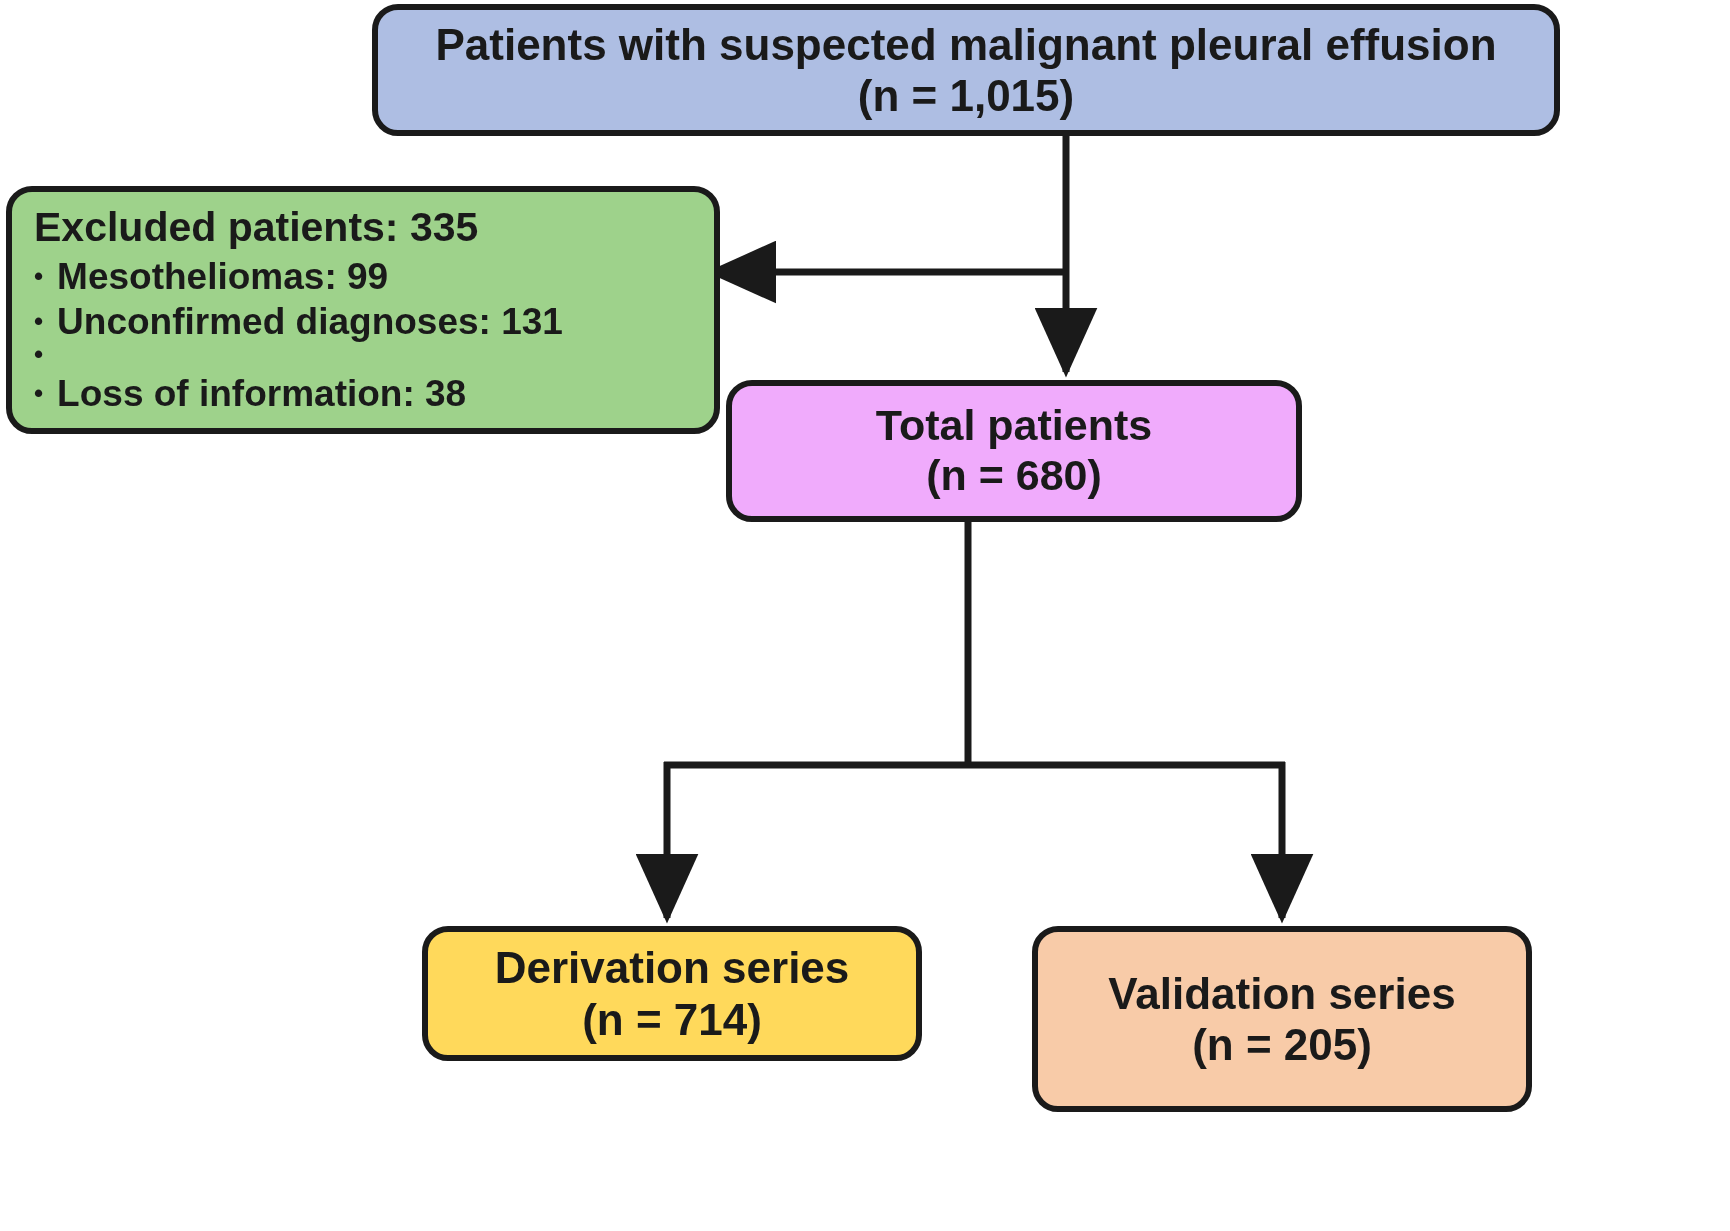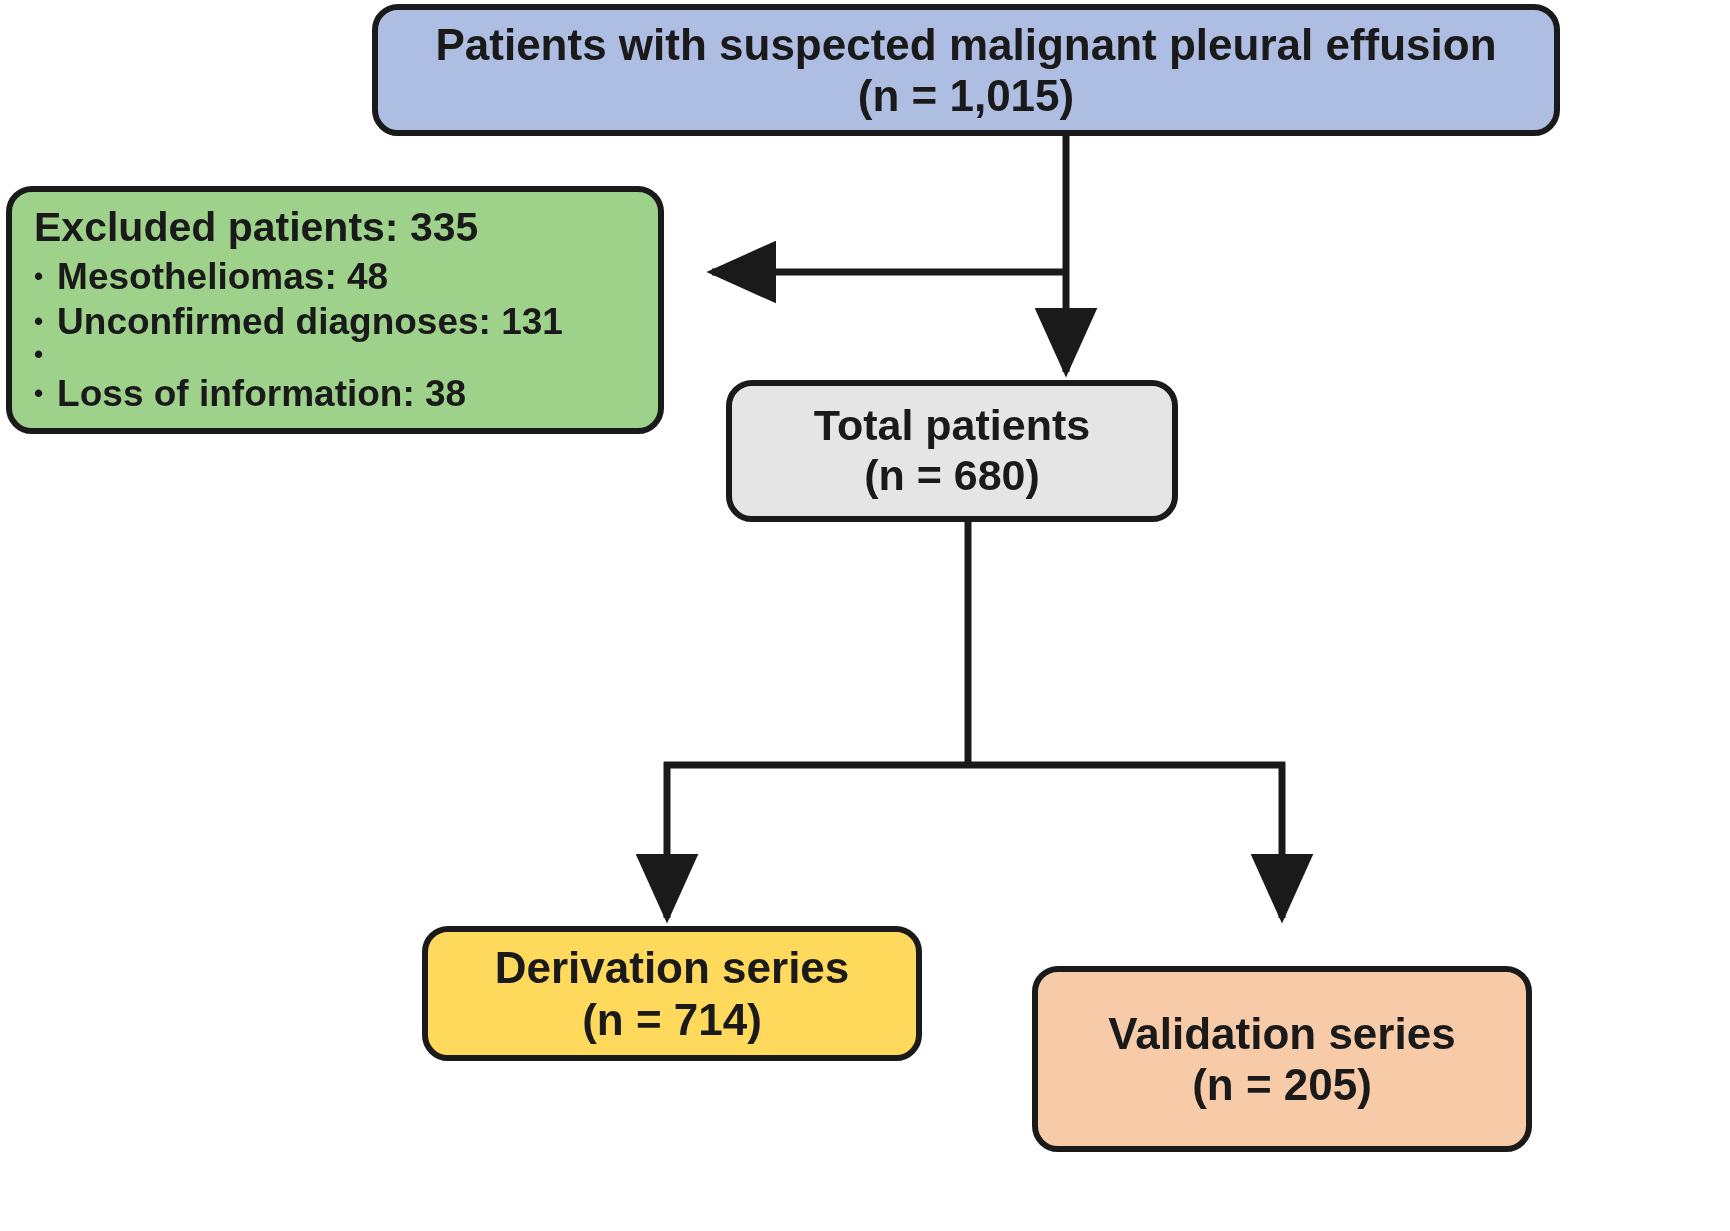--- a/index.html
+++ b/index.html
@@ -54,21 +54,21 @@
     height: 132px;
     background: #aebee3;
     font-size: 44px;
     padding: 0 14px;
   }
 
   
   #node-excluded {
     left: 6px;
     top: 186px;
-    width: 658px;
+    width: 714px;
     height: 248px;
     background: #9ed28b;
     align-items: flex-start;
     justify-content: center;
     padding: 8px 10px 10px 22px;
     font-size: 37px;
     line-height: 1.22;
     text-align: left;
   }
   #node-excluded .hdr {
@@ -90,23 +90,23 @@
     font-size: 26px;
     line-height: 1;
     position: relative;
     top: -4px;
   }
 
   
   #node-total {
     left: 726px;
     top: 380px;
-    width: 452px;
+    width: 576px;
     height: 142px;
-    background: #e5e5e5;
+    background: #f0abfc;
     font-size: 43px;
   }
 
   
   #node-derivation {
     left: 422px;
     top: 926px;
     width: 500px;
     height: 135px;
     background: #ffd champs;
@@ -115,21 +115,20 @@
   }
 
   
   #node-validation {
     left: 1032px;
     top: 926px;
     width: 500px;
     height: 186px;
     background: #f8cba8;
     font-size: 44px;
-    margin-top: 40px;
   }
 </style>
 </head>
 <body>
 
 <div id="canvas">
 
   <svg class="flow-svg" viewBox="0 0 1730 1231">
     <defs>
       <marker id="arrowhead" markerWidth="10" markerHeight="9" refX="9.2" refY="4.5" orient="auto" markerUnits="strokeWidth">
@@ -153,21 +152,21 @@
   <div class="node" id="node-root">
     <span class="line">Patients with suspected malignant pleural effusion</span>
     <span class="line">(n = 1,015)</span>
   </div>
 
   <div class="node" id="node-excluded">
     <span class="line hdr">Excluded patients: 335</span>
     <ul>
       <li>
         <span class="bullet">•</span>
-        <span>Mesotheliomas: 48</span>
+        <span>Mesotheliomas: 99</span>
       </li>
       <li>
         <span class="bullet">•</span>
         <span>Unconfirmed diagnoses: 131</span>
       </li>
       <li>
         <span class="bullet">•</span>
       </li>
       <li>
         <span class="bullet">•</span>

